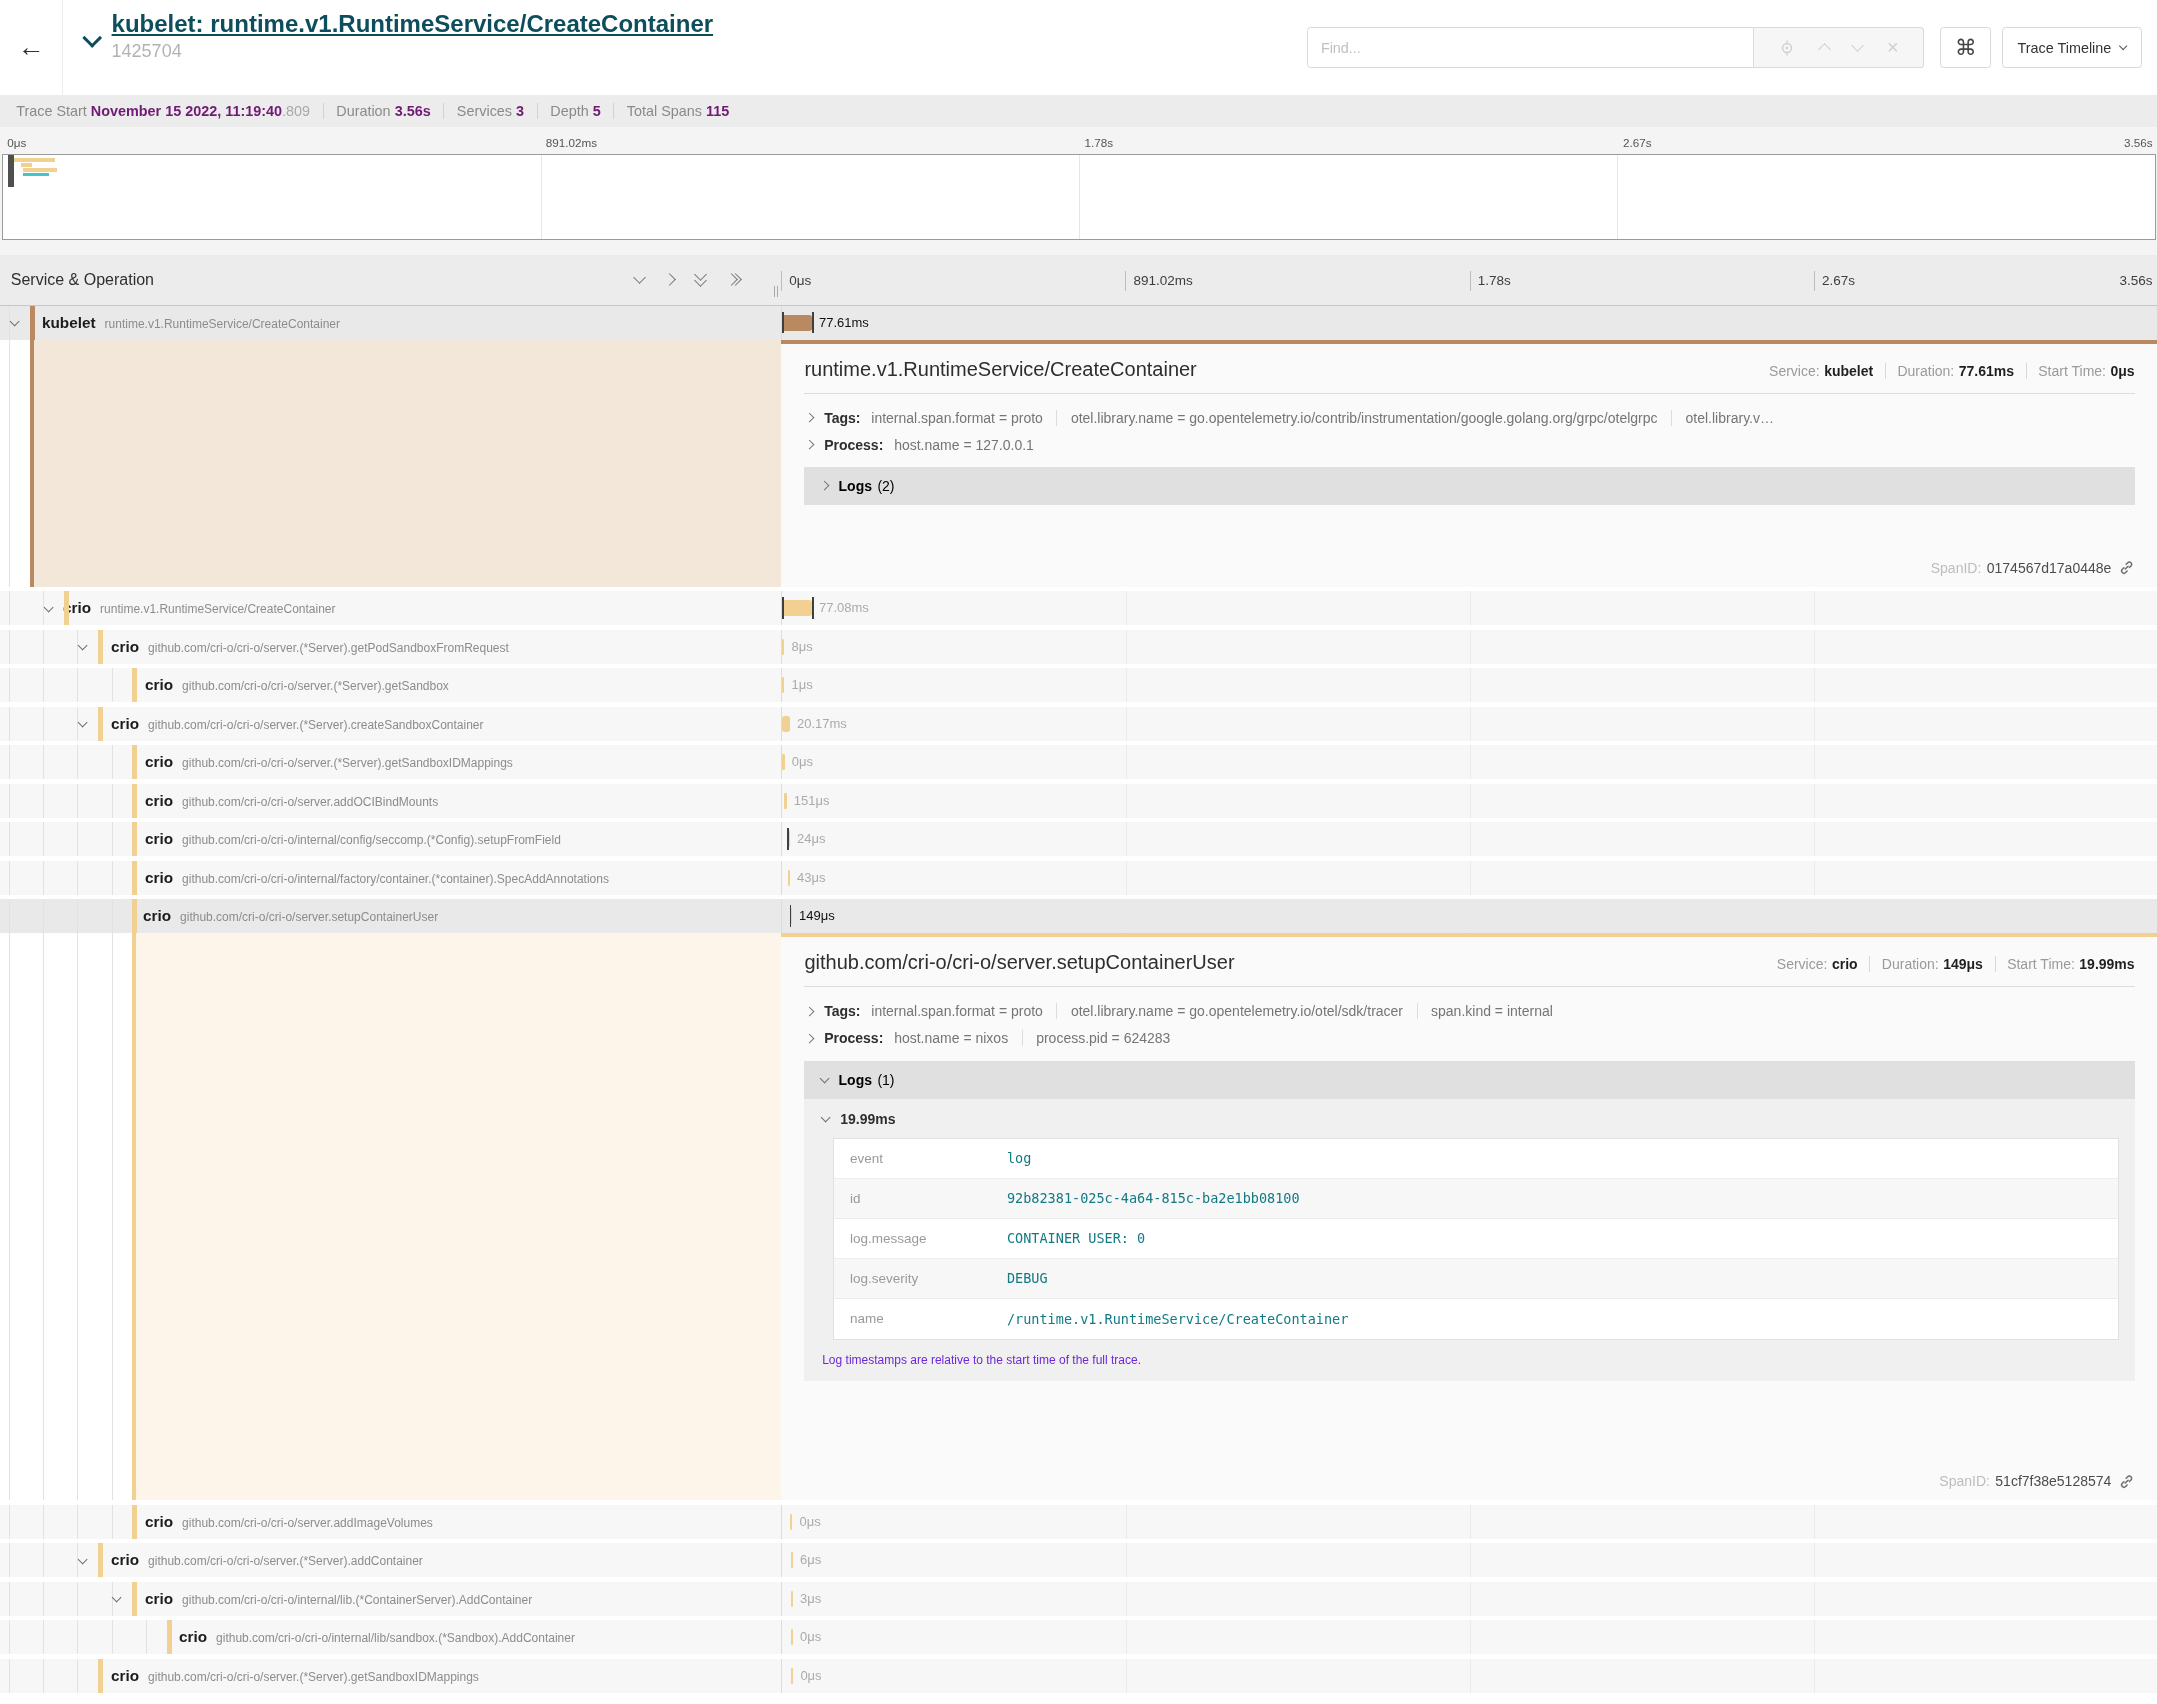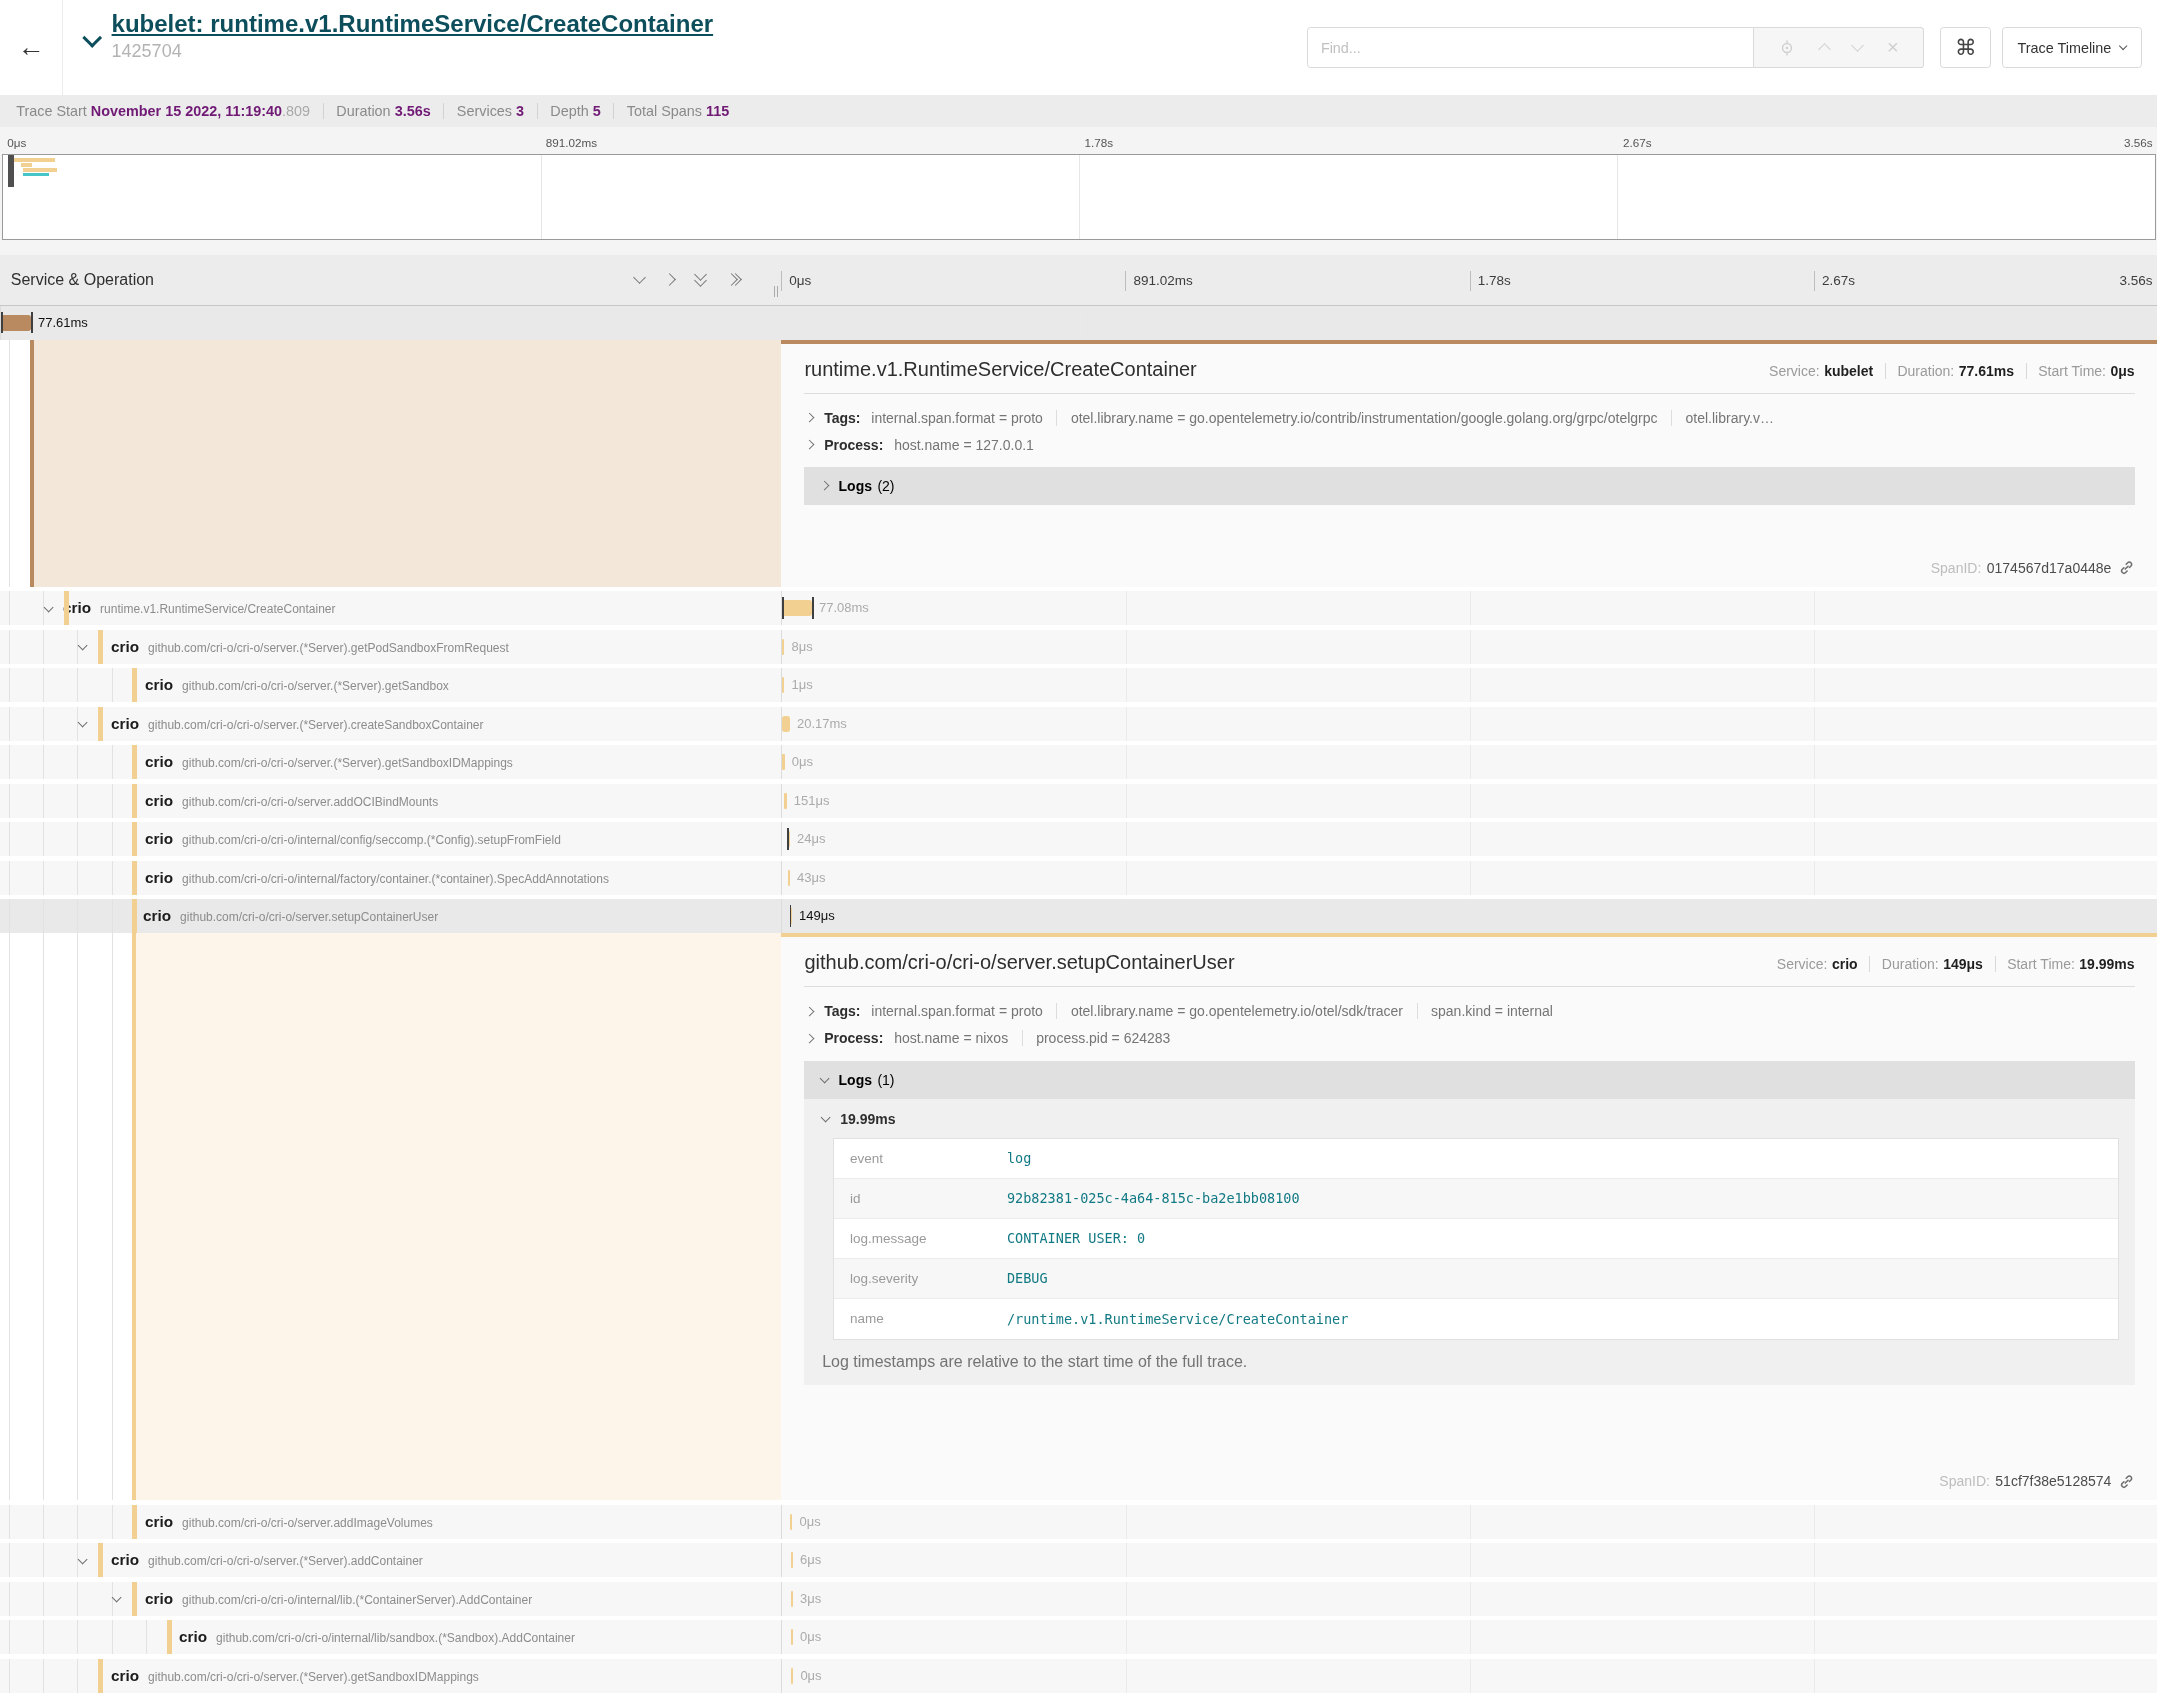--- a/index.html
+++ b/index.html
@@ -111,21 +111,21 @@
   .logs-bar b { margin-right:5.4px; }
   .logs-sec { margin-top:14.4px; background:#e0e0e0; }
   .logs-body { background:#f0f0f0; padding:3.6px 16px 14.4px 16px; }
   .entry-hdr { display:flex; align-items:center; font-size:14px; font-weight:bold; color:#2e2e2e; margin:9px 0 10.8px 0; cursor:pointer; }
   .log-table { background:#fff; border:0.9px solid #e0e0e0; margin-left:12.6px; }
   .lt-row { display:flex; align-items:center; min-height:40px; border-bottom:0.9px solid #ececec; }
   .lt-row:last-child { border-bottom:none; }
   .lt-row:nth-child(even) { background:#f7f7f7; }
   .lt-key { width:173px; padding-left:16px; font-size:13.5px; color:#9a9a9a; flex:none; }
   .lt-val { font-family:"DejaVu Sans Mono", monospace; font-size:13.5px; color:#127a84; }
-  .log-note { font-size:16px; color:#737373; margin:12.6px 0 0 1.8px; }
+  .log-note { font-size:12px; color:#6d28d9; margin:12.6px 0 0 1.8px; }
   .spanid { margin-top:auto; padding-top:12.6px; display:flex; justify-content:flex-end; align-items:center; font-size:14px; }
   .sid-l { color:#bdbdbd; }
   .sid-v { color:#4c4c4c; margin-left:5.4px; }
   .link-ic { margin-left:8px; display:flex; cursor:pointer; }
 </style>
 </head>
 <body>
 
 <div class="page">
 
@@ -225,20 +225,26 @@
         <span class="tick" style="left: 0%;">0μs</span>
         <span class="tick" style="left: 25%;">891.02ms</span>
         <span class="tick" style="left: 50%;">1.78s</span>
         <span class="tick" style="left: 75%;">2.67s</span>
         <span class="tick last">3.56s</span>
       </div>
   </div>
 
   <div class="rows" id="rows">
   <div class="row hl">
+    <div class="row-name">
+      <span class="row-lbl" style="left: 42px;"><span class="svc">kubelet</span><span class="op">runtime.v1.RuntimeService/CreateContainer</span></span>
+    <span class="guide" style="left: 9px;"></span>
+          <span class="row-chev" style="left: 10.8px;"></span>
+          <span class="svc-bar" style="left: 30px; background: rgb(185, 138, 96);"></span>
+        </div>
     <div class="row-tl">
           <div class="col" style="left: 25%;"></div>
           <div class="col" style="left: 50%;"></div>
           <div class="col" style="left: 75%;"></div>
           <div class="bar" style="left: 0px; width: 30px; background: rgb(185, 138, 96);"></div>
           <div class="ltick" style="left: 0px;"></div>
           <div class="ltick" style="left: 30px;"></div>
           <span class="dur dark" style="left: 37px;">77.61ms</span>
         </div>
   </div>

